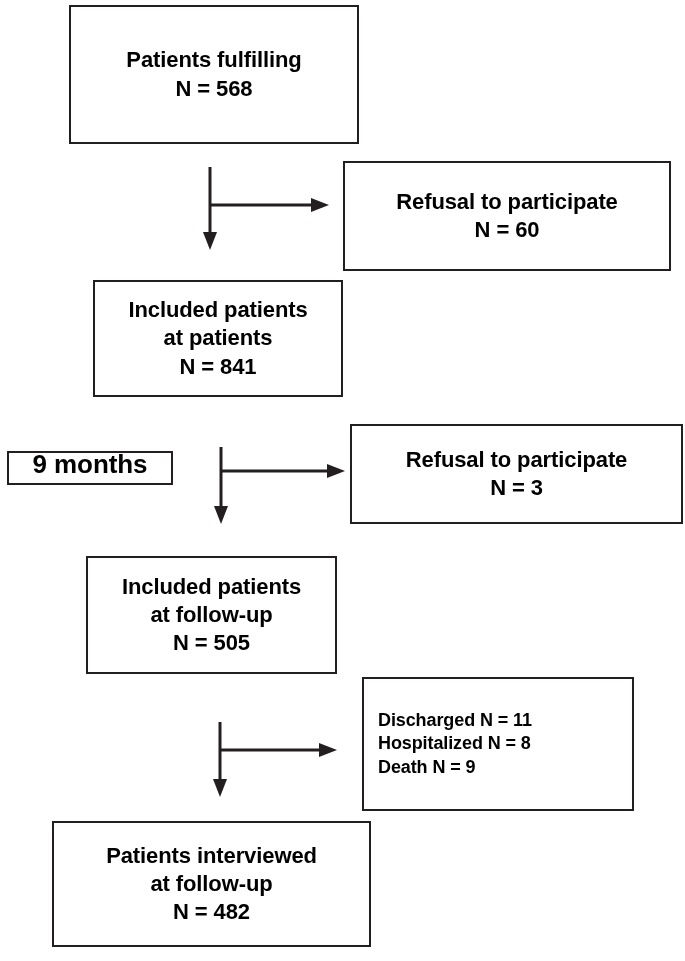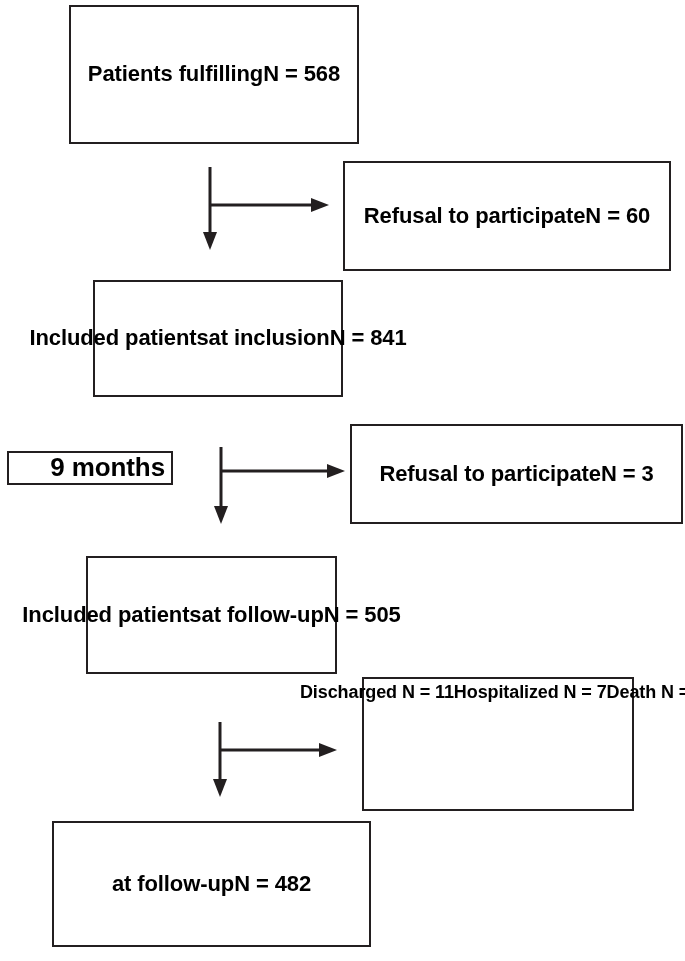--- a/index.html
+++ b/index.html
@@ -17,20 +17,21 @@
     height: 961px;
     background: #ffffff;
     overflow: hidden;
   }
   .node {
     position: absolute;
     box-sizing: border-box;
     border: 2px solid #231f20;
     background: #ffffff;
     display: flex;
+    flex-direction: column;
     align-items: center;
     justify-content: center;
     color: #000000;
     font-weight: bold;
     font-size: 22px;
     line-height: 1.28;
     letter-spacing: -0.1px;
     text-align: center;
     padding: 2px 6px;
   }
@@ -83,21 +84,21 @@
     </svg>
   </div>
 
   <div class="node" id="node-refusal-1">
     <span class="line">Refusal to participate</span>
     <span class="line">N = 60</span>
   </div>
 
   <div class="node" id="node-baseline">
     <span class="line">Included patients</span>
-    <span class="line">at inclusion</span>
+    <span class="line">at patients</span>
     <span class="line">N = 841</span>
   </div>
 
   <div class="node" id="node-9-months">
     <span class="line">9 months</span>
   </div>
 
   <div class="connector" id="connector-2">
     <svg width="145" height="96" viewBox="0 0 145 96">
       <line x1="15" y1="7" x2="15" y2="70" stroke="#231f20" stroke-width="3"></line>
@@ -122,22 +123,23 @@
     <svg width="145" height="96" viewBox="0 0 145 96">
       <line x1="15" y1="7" x2="15" y2="68" stroke="#231f20" stroke-width="3"></line>
       <polygon points="15,82 8,64 22,64" fill="#231f20"></polygon>
       <line x1="15" y1="35" x2="118" y2="35" stroke="#231f20" stroke-width="3"></line>
       <polygon points="132,35 114,28 114,42" fill="#231f20"></polygon>
     </svg>
   </div>
 
   <div class="node left-align" id="node-outcomes">
     <span class="line">Discharged N = 11</span>
-    <span class="line">Hospitalized N = 7</span>
+    <span class="line">Hospitalized N = 8</span>
     <span class="line">Death N = 9</span>
   </div>
 
   <div class="node" id="node-interviewed">
+    <span class="line">Patients interviewed</span>
     <span class="line">at follow-up</span>
     <span class="line">N = 482</span>
   </div>
 
 </div>
 
 </body></html>

